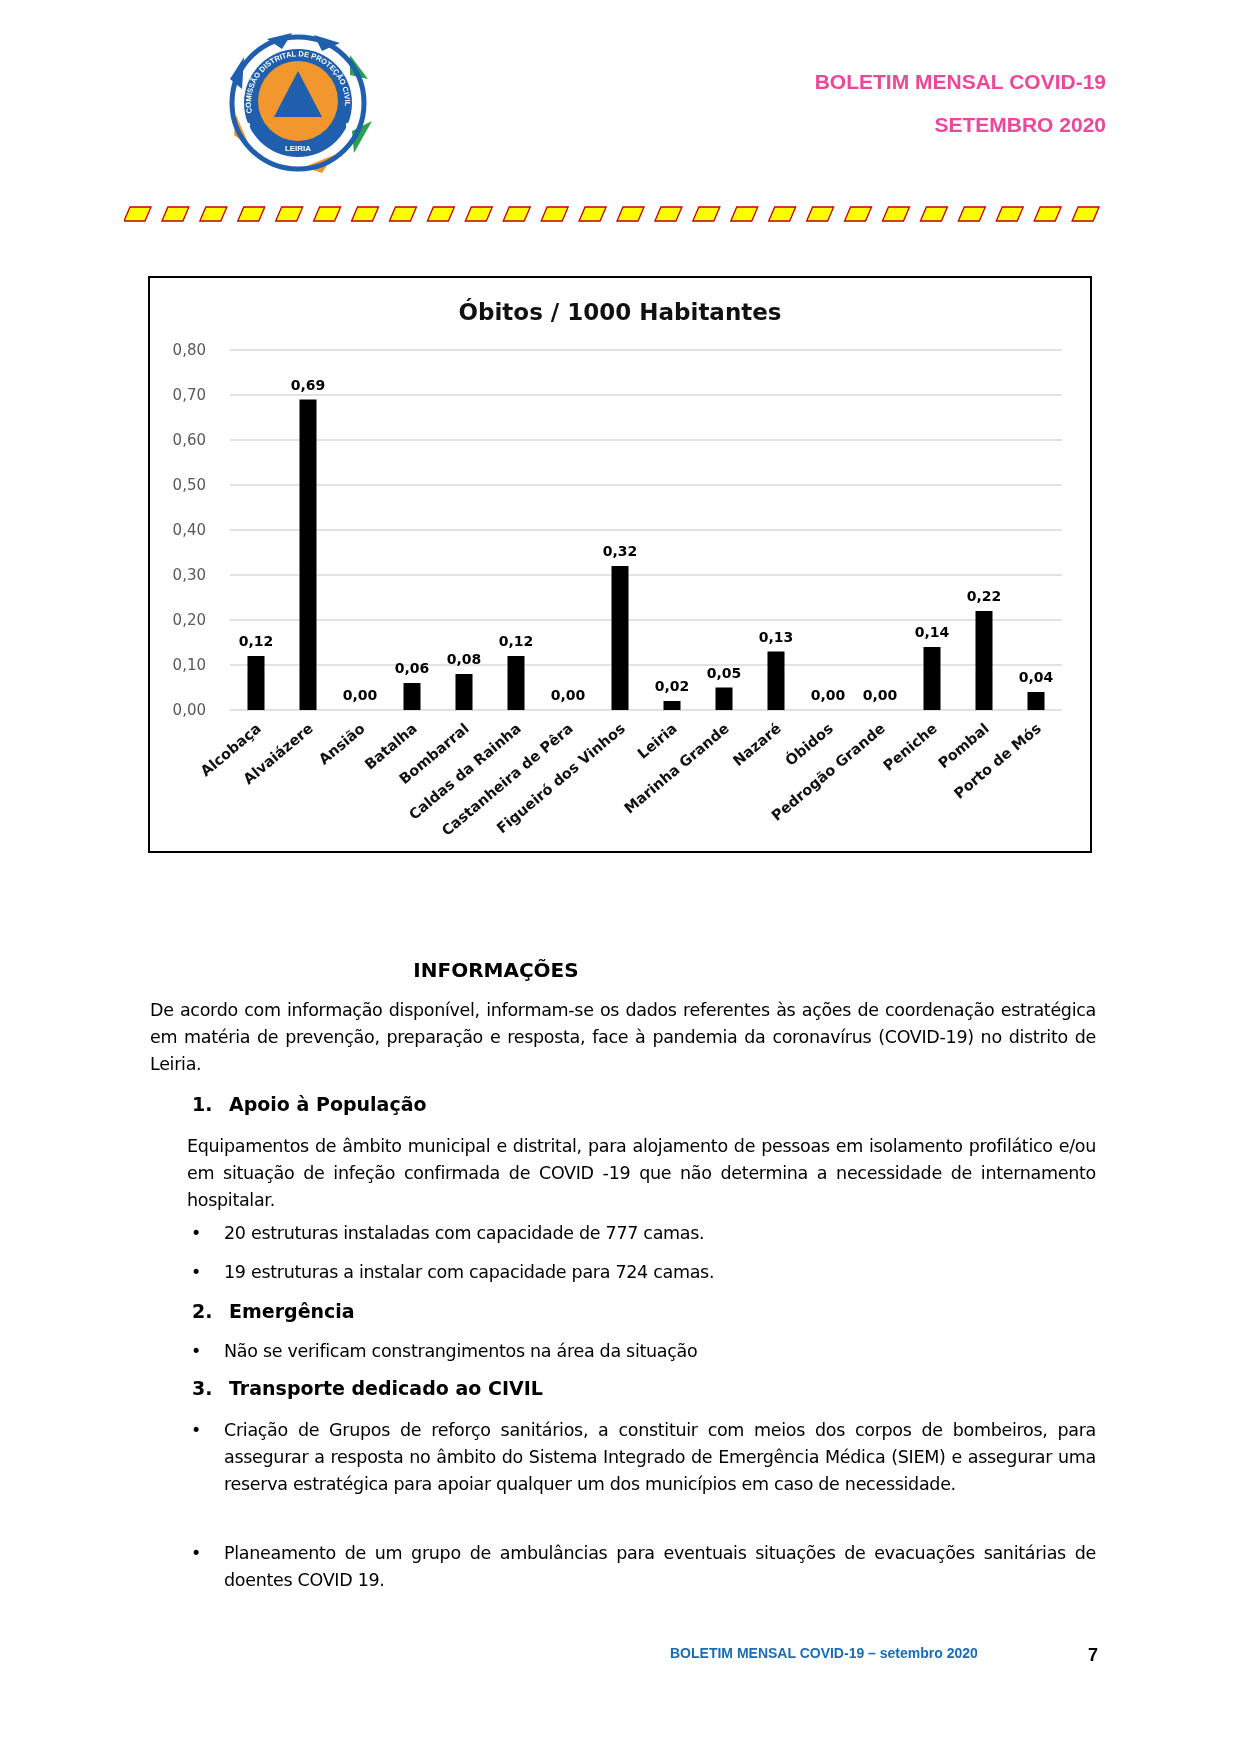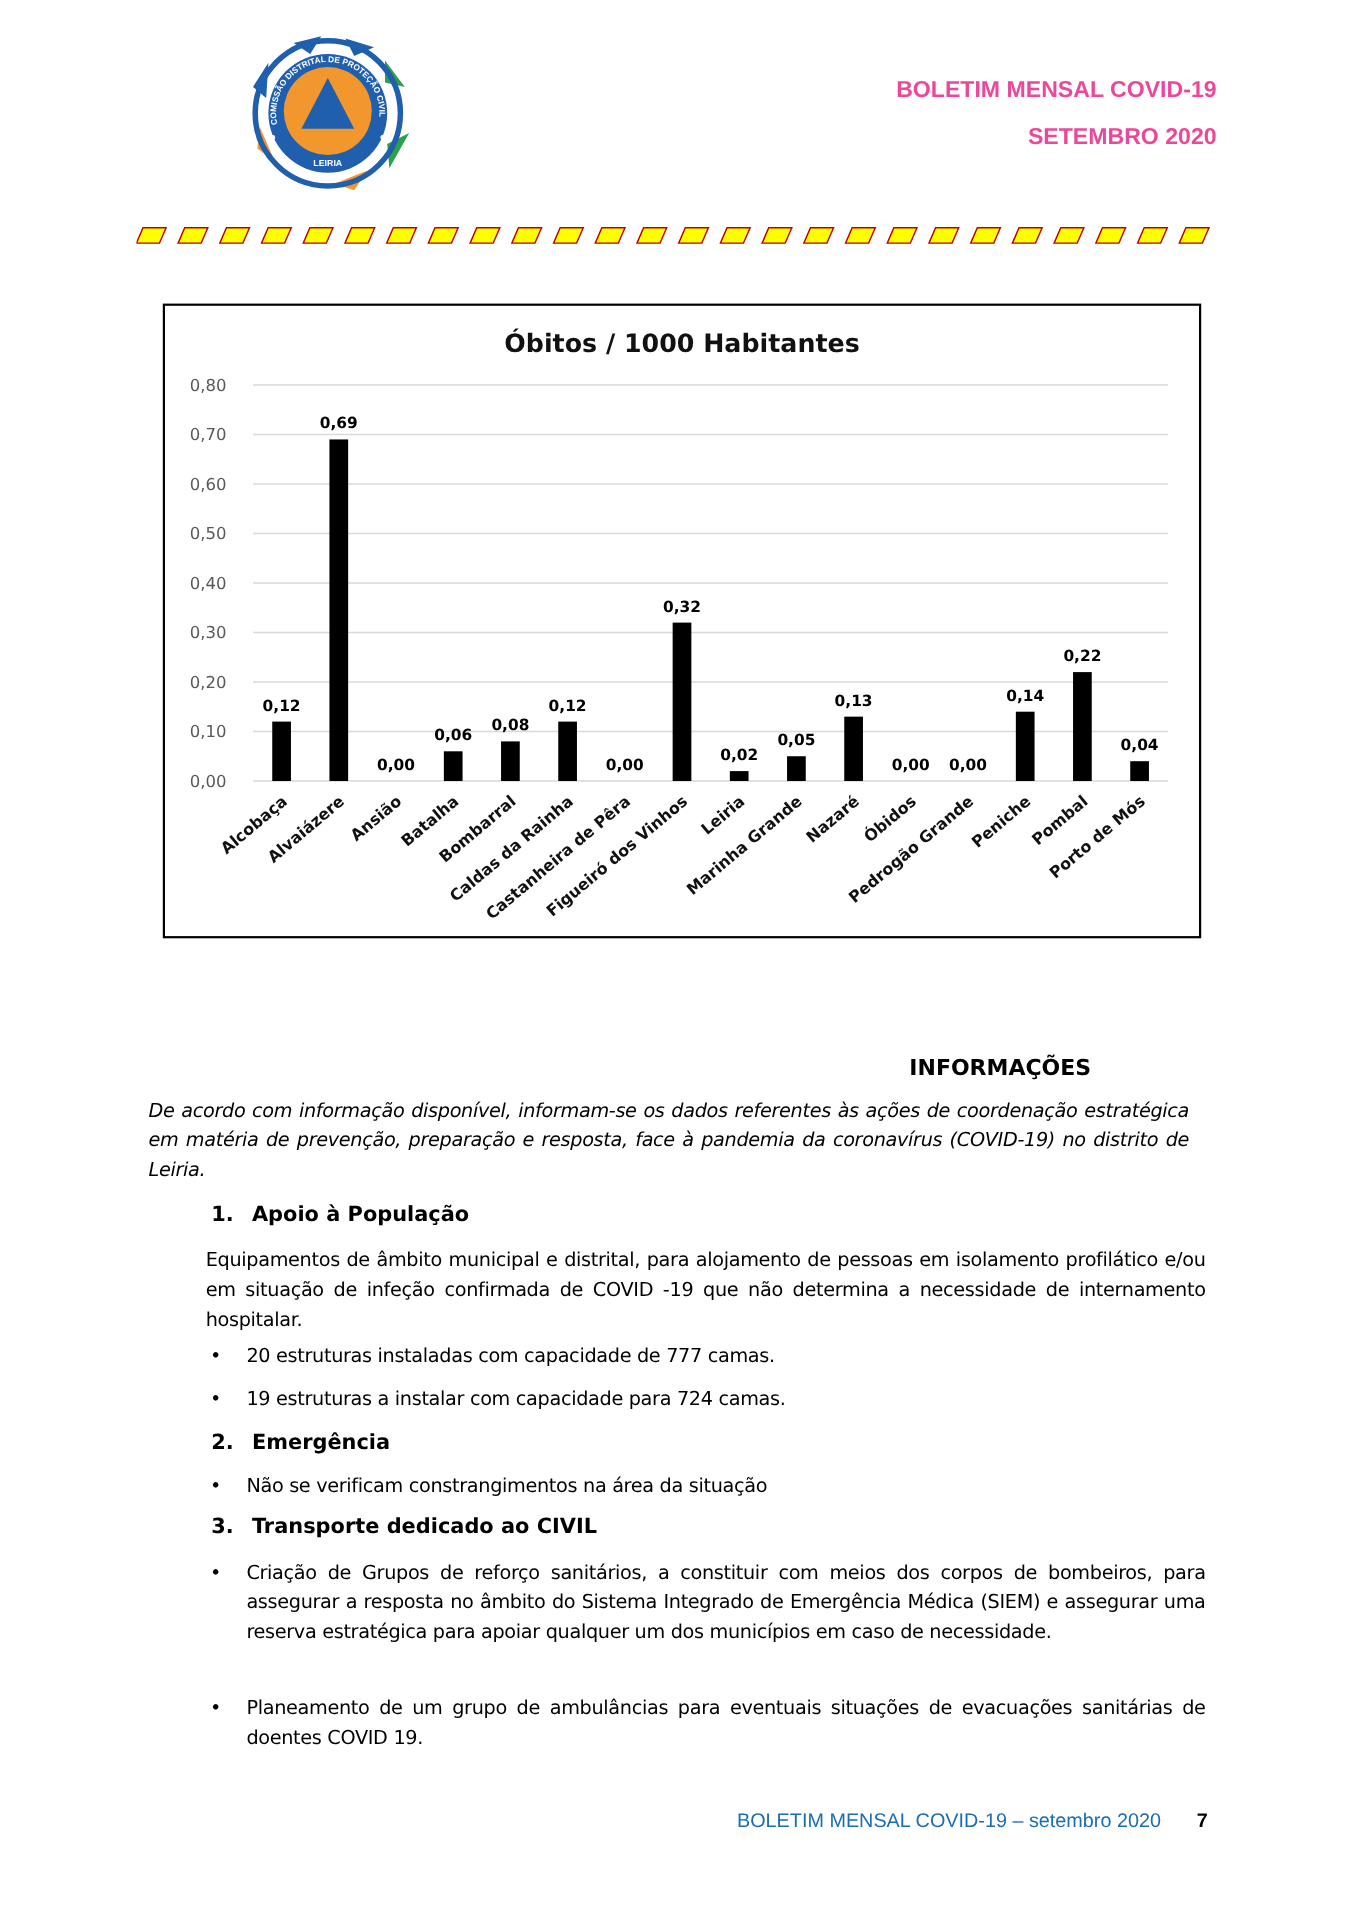--- a/index.html
+++ b/index.html
@@ -18,31 +18,31 @@
   #stripe { left: 124px; top: 206px; width: 986px; height: 18px; }
 
   
   #chart-box { left: 148px; top: 276px; width: 944px; height: 577px;
                border: 2px solid #000; box-sizing: border-box; }
   #chart-svg { left: 148px; top: 276px; width: 944px; height: 577px; }
 
   
   .body-text { font-family: "DejaVu Sans", sans-serif; font-size: 17.5px; line-height: 27px;
                letter-spacing: -0.3px; color: #000; }
-  #info-heading { left: 0; width: 992px; top: 958px; text-align: right;
+  #info-heading { left: 0; width: 992px; top: 958px; text-align: center;
                   font-family: "DejaVu Sans", sans-serif; font-weight: bold; font-size: 20px; }
-  #intro { left: 135px; width: 946px; top: 997px; text-align: justify; font-style: italic; }
+  #intro { left: 150px; width: 946px; top: 997px; text-align: justify; }
   .sec-head { left: 150px; font-family: "DejaVu Sans", sans-serif; font-weight: bold; font-size: 19px; margin-left: 42px; }
   .sec-num { display: inline-block; width: 37px; }
   .indent-par { left: 187px; width: 909px; text-align: justify; }
   .bullet { left: 187px; width: 909px; }
   .bullet .dot { position: absolute; left: 4px; top: 0; }
   .bullet .btxt { margin-left: 37px; text-align: justify; display: block; }
 
-  #footer { left: 670px; top: 1645px; color: #1a6cb4; font-weight: normal; font-size: 18px; white-space: nowrap; }
+  #footer { left: 670px; top: 1645px; color: #1a6cb4; font-weight: bold; font-size: 14px; white-space: nowrap; }
   #page-num { left: 1088px; top: 1645px; color: #000; font-weight: bold; font-size: 18px; }
 </style>
 </head>
 <body>
 
 <svg id="logo" class="abs" viewBox="0 0 152 152">
 
   <path d="M45 12 L70 6 L60 22 Z" fill="#1f5fae"></path>
   <path d="M92 8 L118 16 L100 24 Z" fill="#1f5fae"></path>
   <path d="M128 28 L146 52 L128 48 Z" fill="#2aa14a"></path>

